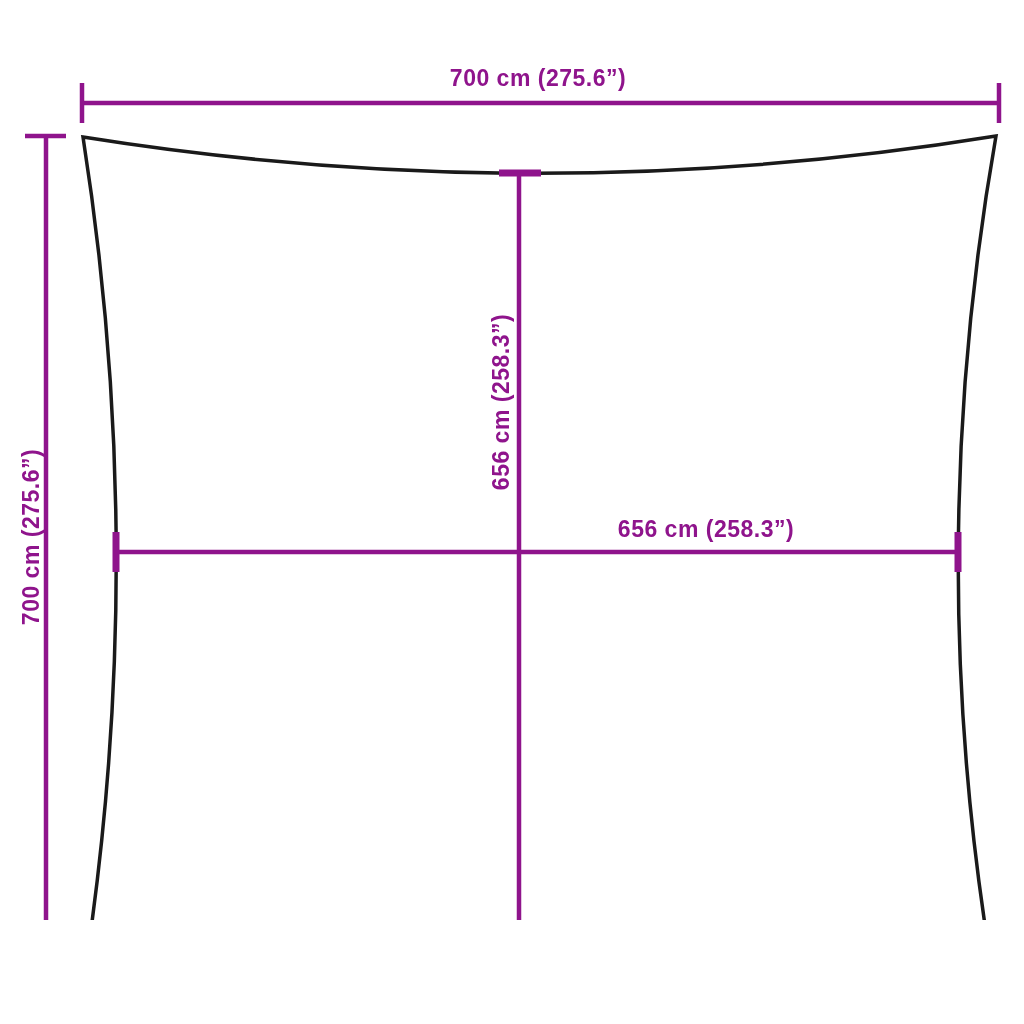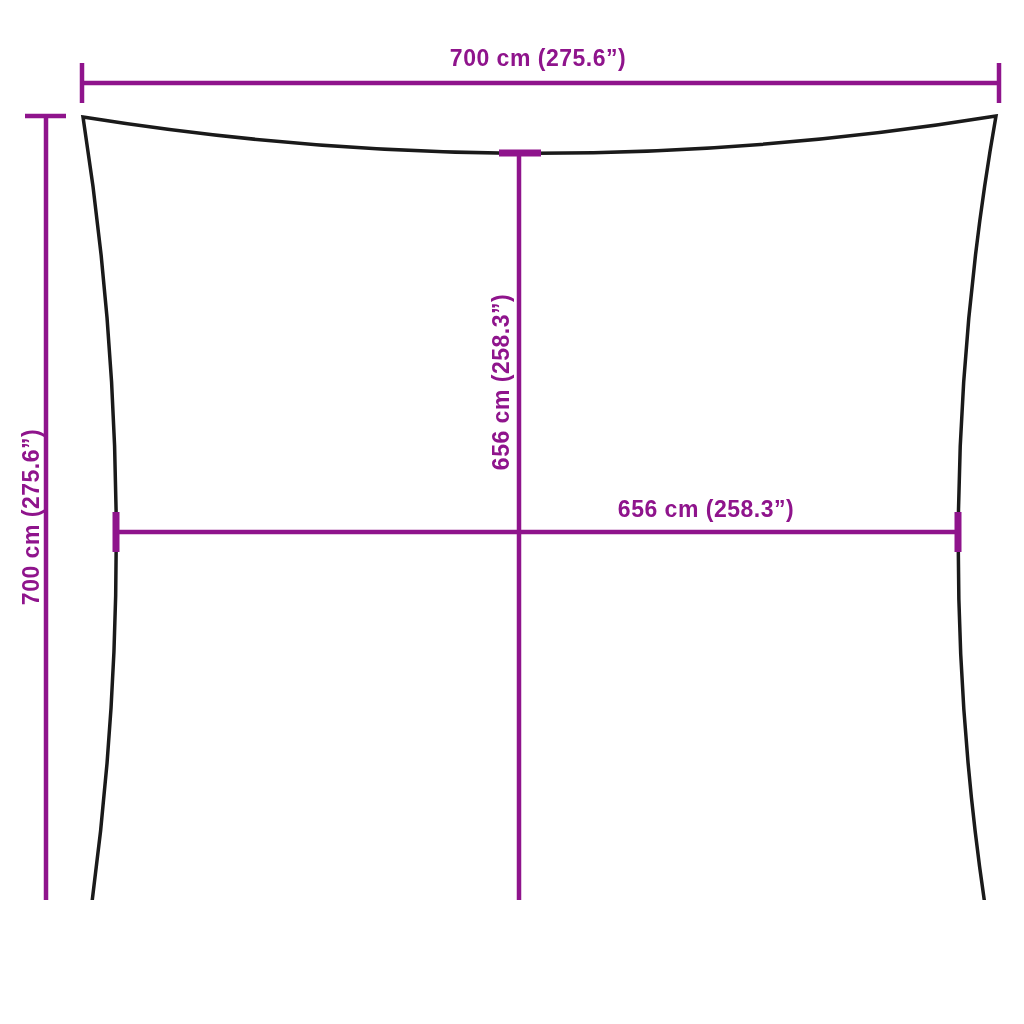--- a/index.html
+++ b/index.html
@@ -7,20 +7,21 @@
     padding: 0;
     background: #ffffff;
   }
   .canvas {
     position: relative;
     width: 1024px;
     height: 900px;
     background: #ffffff;
     font-family: "Liberation Sans", sans-serif;
     overflow: hidden;
+    margin-top: 20px;
   }
   .diagram-svg {
     position: absolute;
     left: 0;
     top: 0;
     width: 1024px;
     height: 1024px;
   }
   .sail-path {
     fill: #ffffff;

